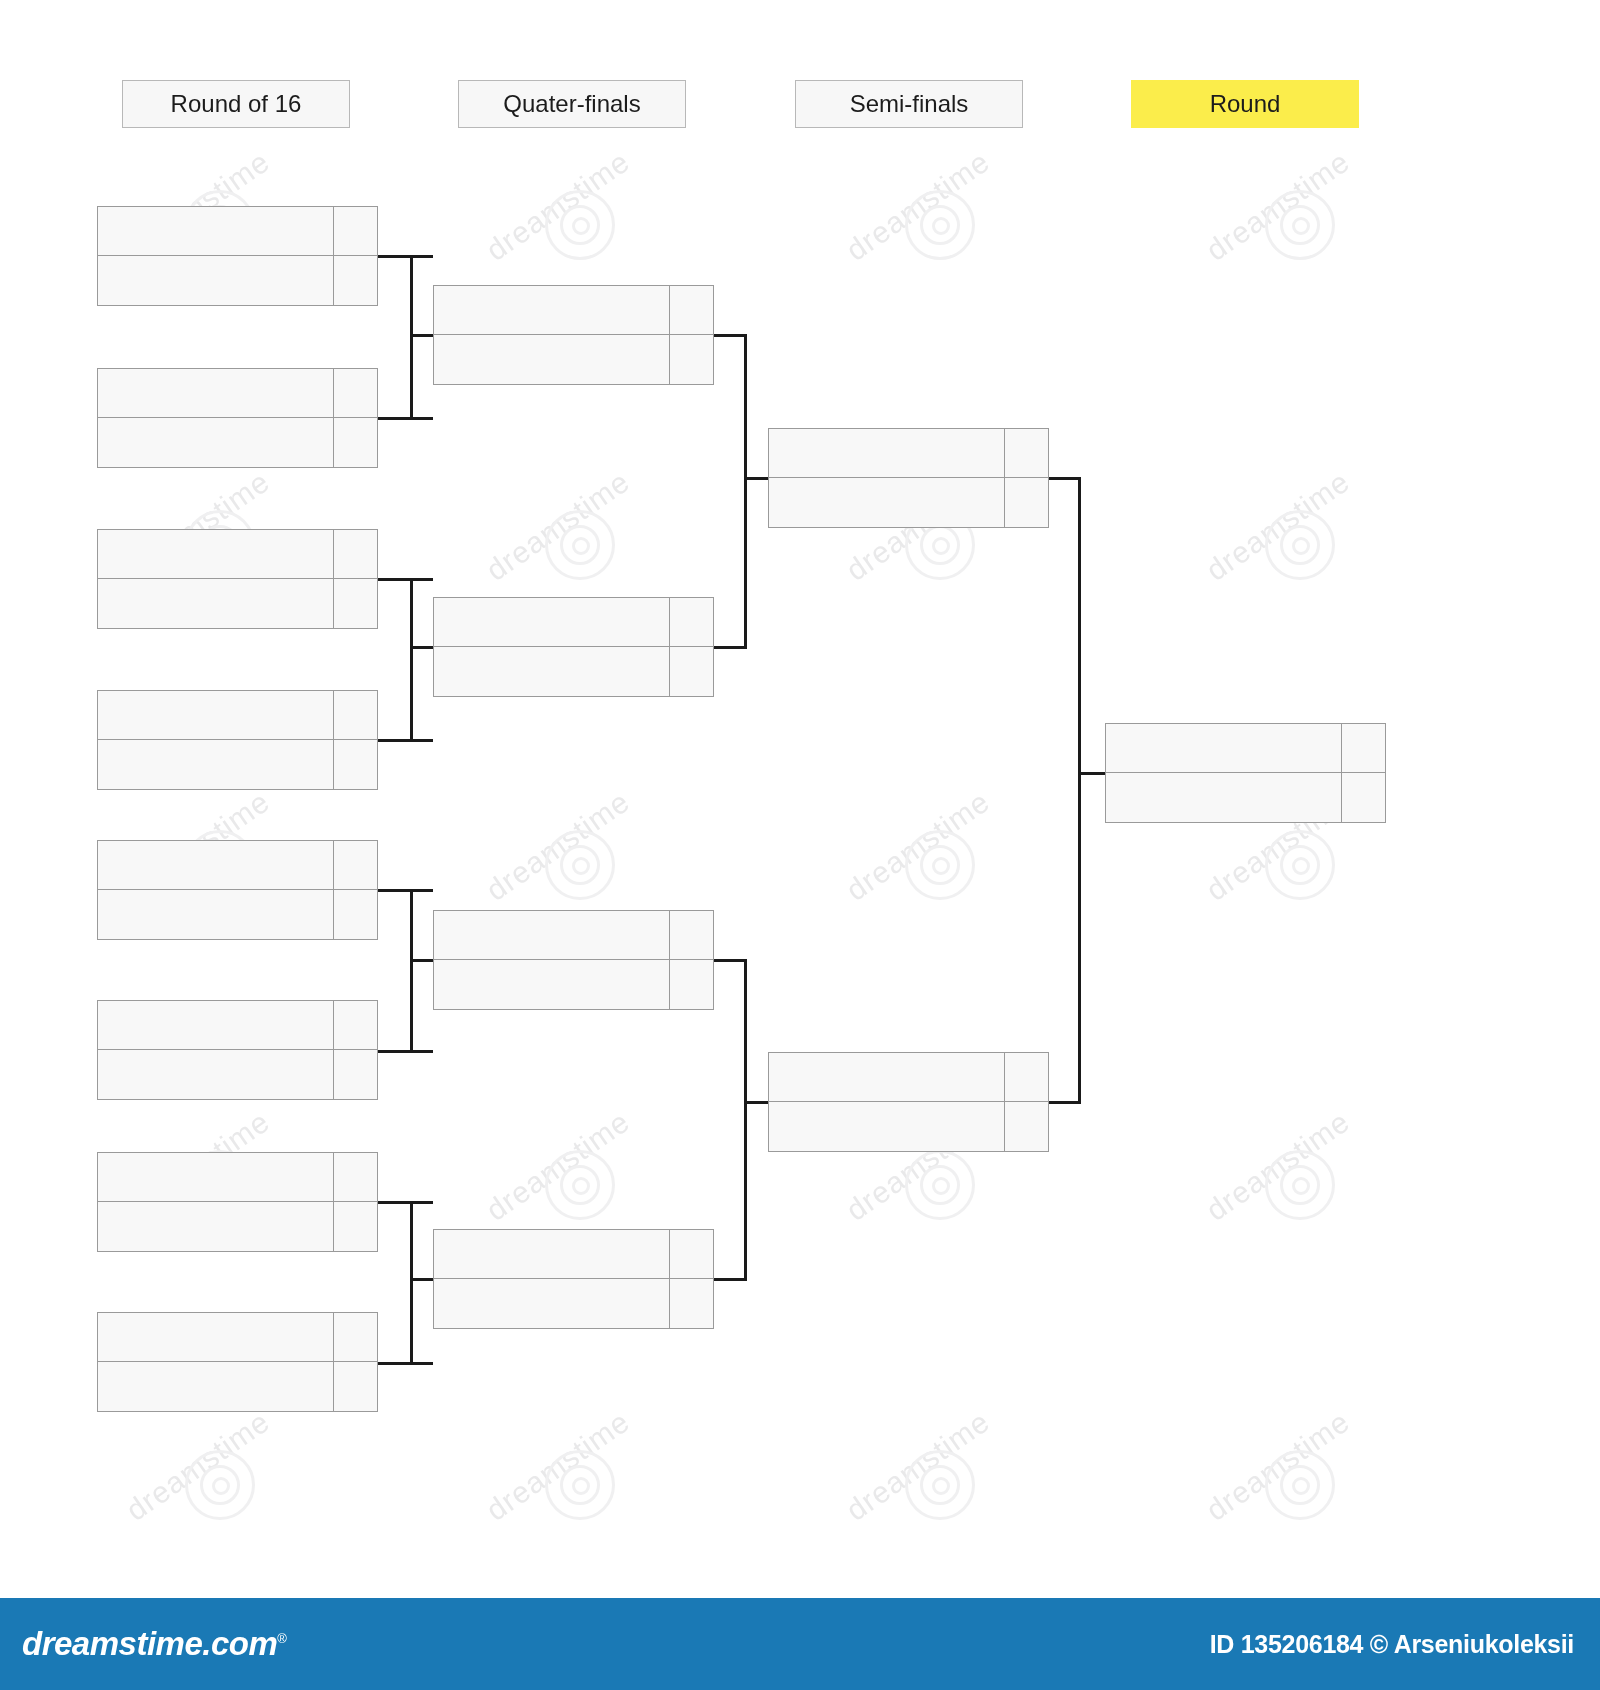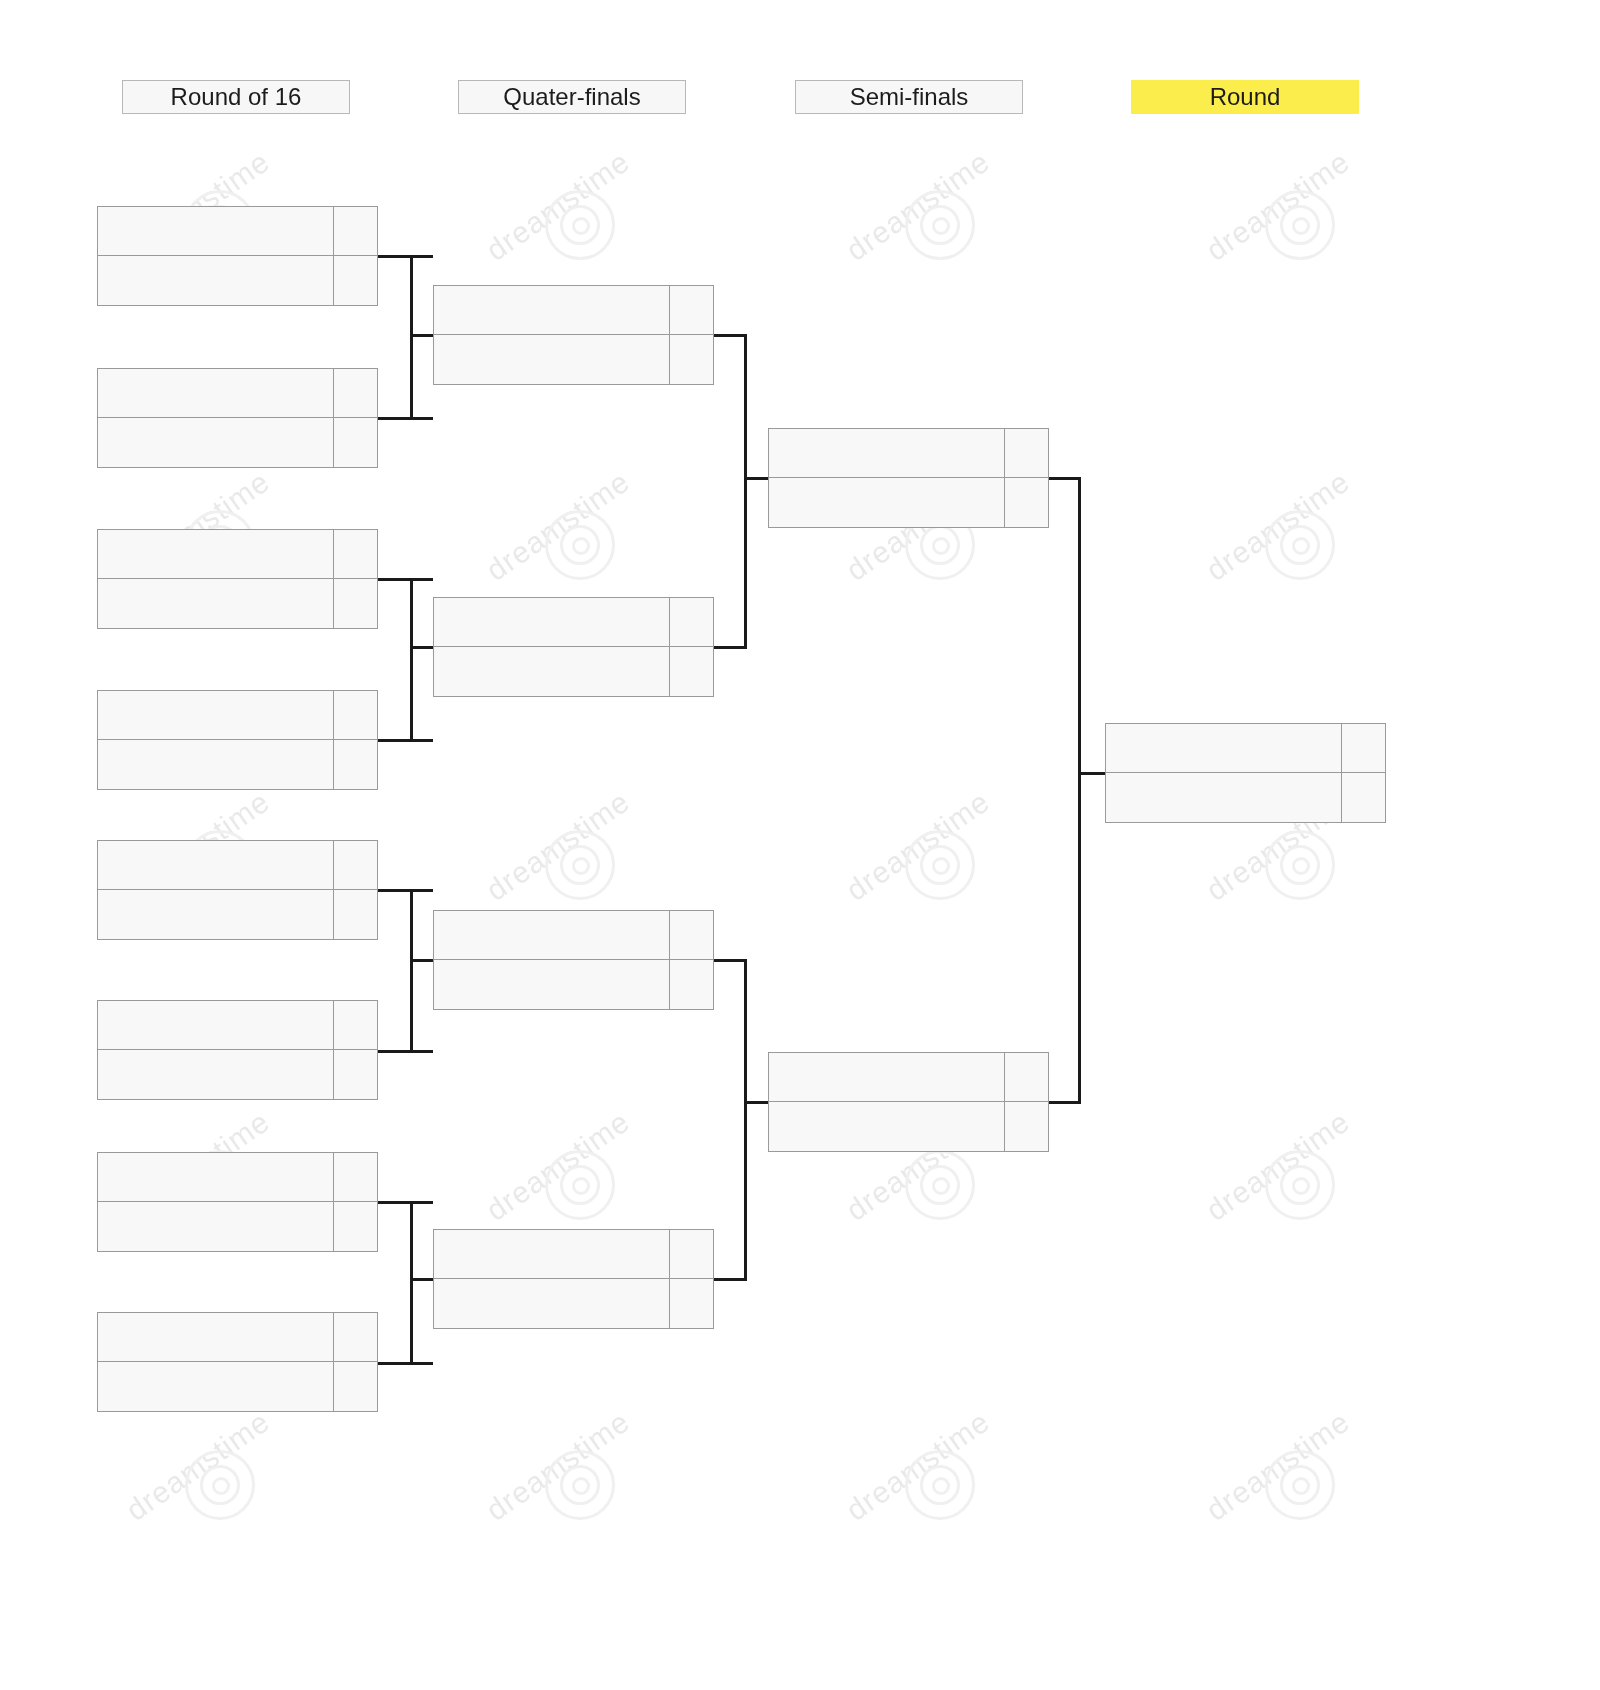--- a/index.html
+++ b/index.html
@@ -55,21 +55,21 @@
     position: absolute;
     left: 24px; top: 24px;
     width: 12px; height: 12px;
     border-radius: 50%;
     border: 3px solid #f0f0f1;
   }
 
   
   .round-header {
     position: absolute;
-    height: 34px;
+    height: 48px;
     border: 1px solid #b8b8b8;
     background: #f7f7f7;
     display: flex;
     align-items: center;
     justify-content: center;
     font-size: 24px;
     color: #1c1c1c;
     z-index: 20;
   }
   .round-header.highlight {
@@ -395,14 +395,20 @@
           <div class="team-cell" style="border-right-color: rgb(154, 154, 154);"></div>
           <div class="score-cell" style="flex-basis: 43px; width: 43px;"></div>
         </div>
         <div class="match-row">
           <div class="team-cell" style="border-right-color: rgb(154, 154, 154);"></div>
           <div class="score-cell" style="flex-basis: 43px; width: 43px;"></div>
         </div>
       </div>
     </div>
 
+  <div id="footer" style="top: 1598px; height: 92px; background: rgb(26, 121, 181);">
+    <div id="footer-logo">
+      <span>dreamstime.com</span><span class="reg">®</span>
+    </div>
+    <div id="footer-credit">ID 135206184 © Arseniukoleksii</div>
+  </div>
 
 </div>
 
 </body></html>

